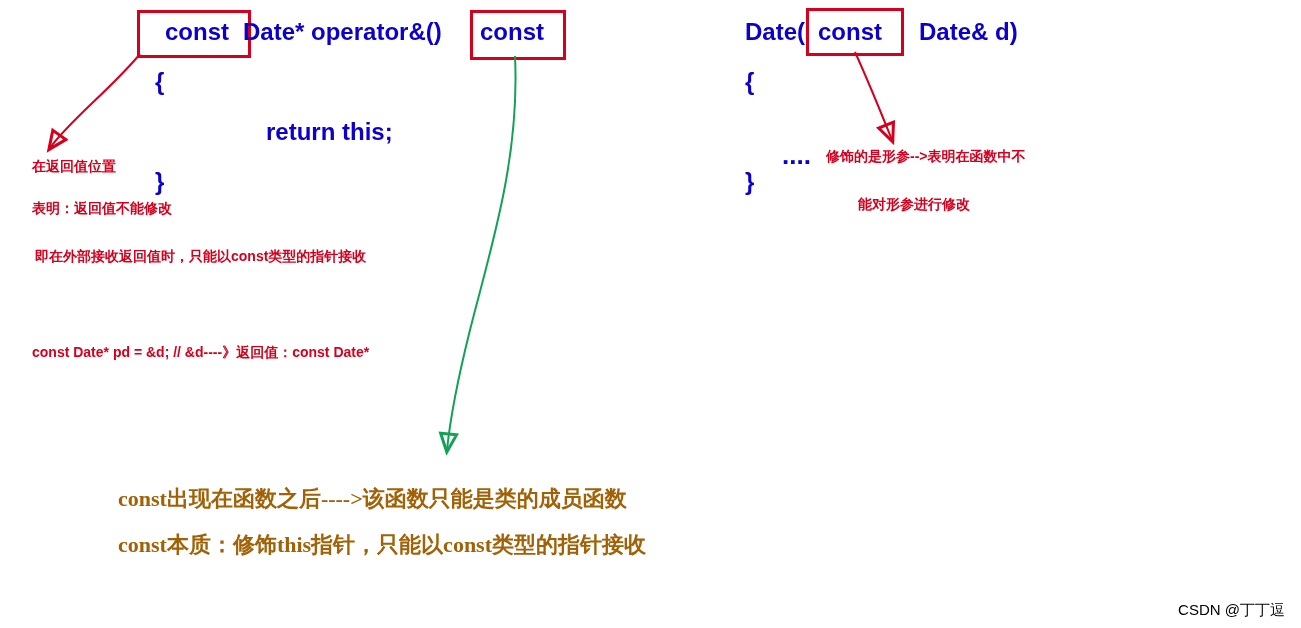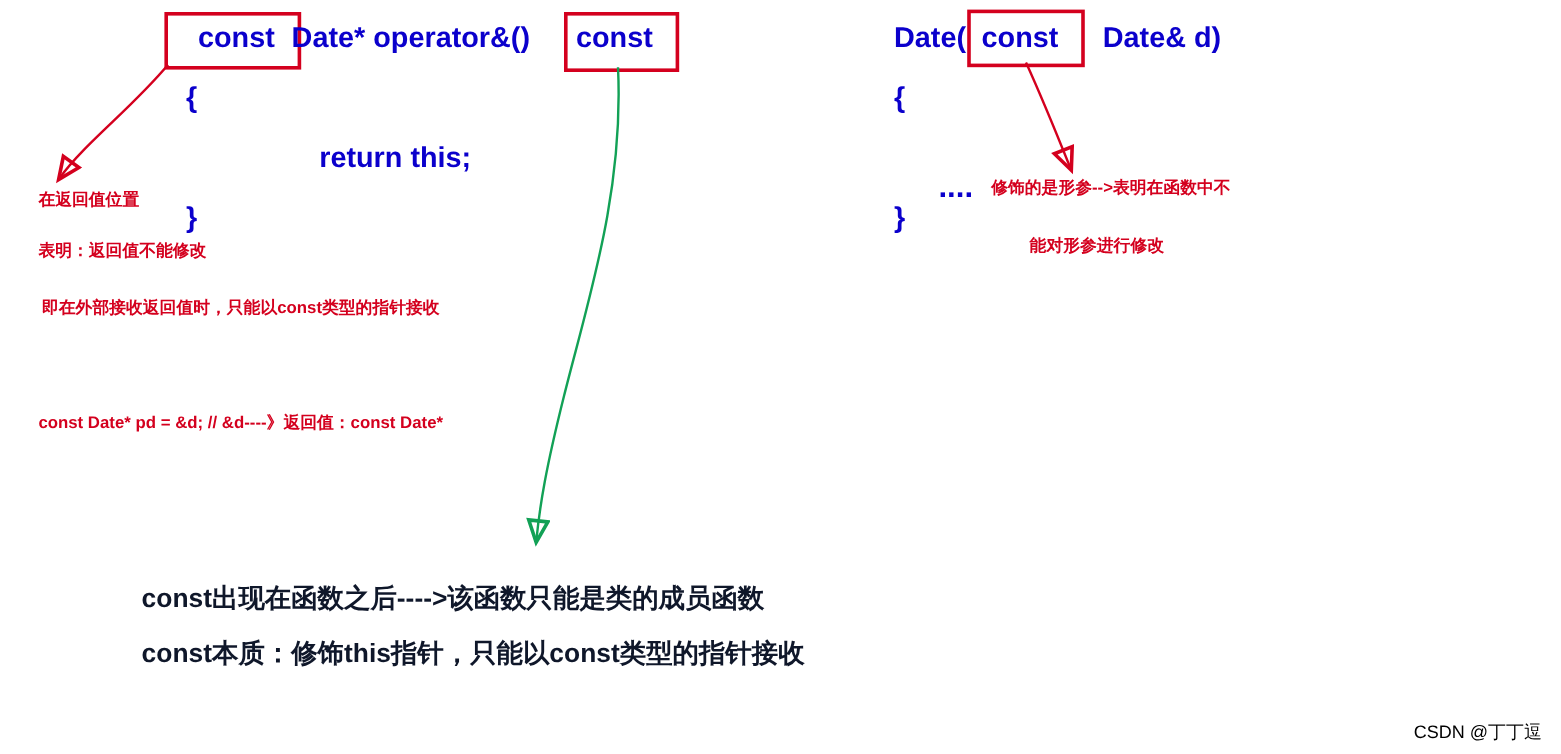--- a/index.html
+++ b/index.html
@@ -1,21 +1,21 @@
 <!DOCTYPE html>
 <html><head>
 <meta charset="utf-8">
 <style>
   html,body{margin:0;padding:0;width:1301px;height:628px;background:#fff;font-family:"Microsoft YaHei","SimHei",Arial,sans-serif;overflow:hidden;}
   .stage{position:relative;width:1301px;height:628px;}
   svg.lines{position:absolute;left:0;top:0;width:1301px;height:628px;pointer-events:none;}
   .t{position:absolute;font-weight:bold;white-space:nowrap;}
   .code-blue{color:#0b00cc;font-size:24px;}
   .note-red{color:#d4001e;font-size:14px;}
-  .note-green{color:#0f172a;font-size:22px;}
+  .note-green{color:#a16207;font-size:22px;font-family:Liberation Serif, serif;}
   .watermark{position:absolute;right:16px;bottom:8px;color:#000000;font-size:15px;font-weight:normal;}
   .box{position:absolute;border:3px solid #d4001e;}
 </style>
 </head>
 <body>
 <div class="stage">
 
 <div class="box" style="left:137px;top:10px;width:108px;height:42px;"></div>
 <div class="box" style="left:470px;top:10px;width:90px;height:44px;"></div>
 <div class="box" style="left:806px;top:8px;width:92px;height:42px;"></div>

